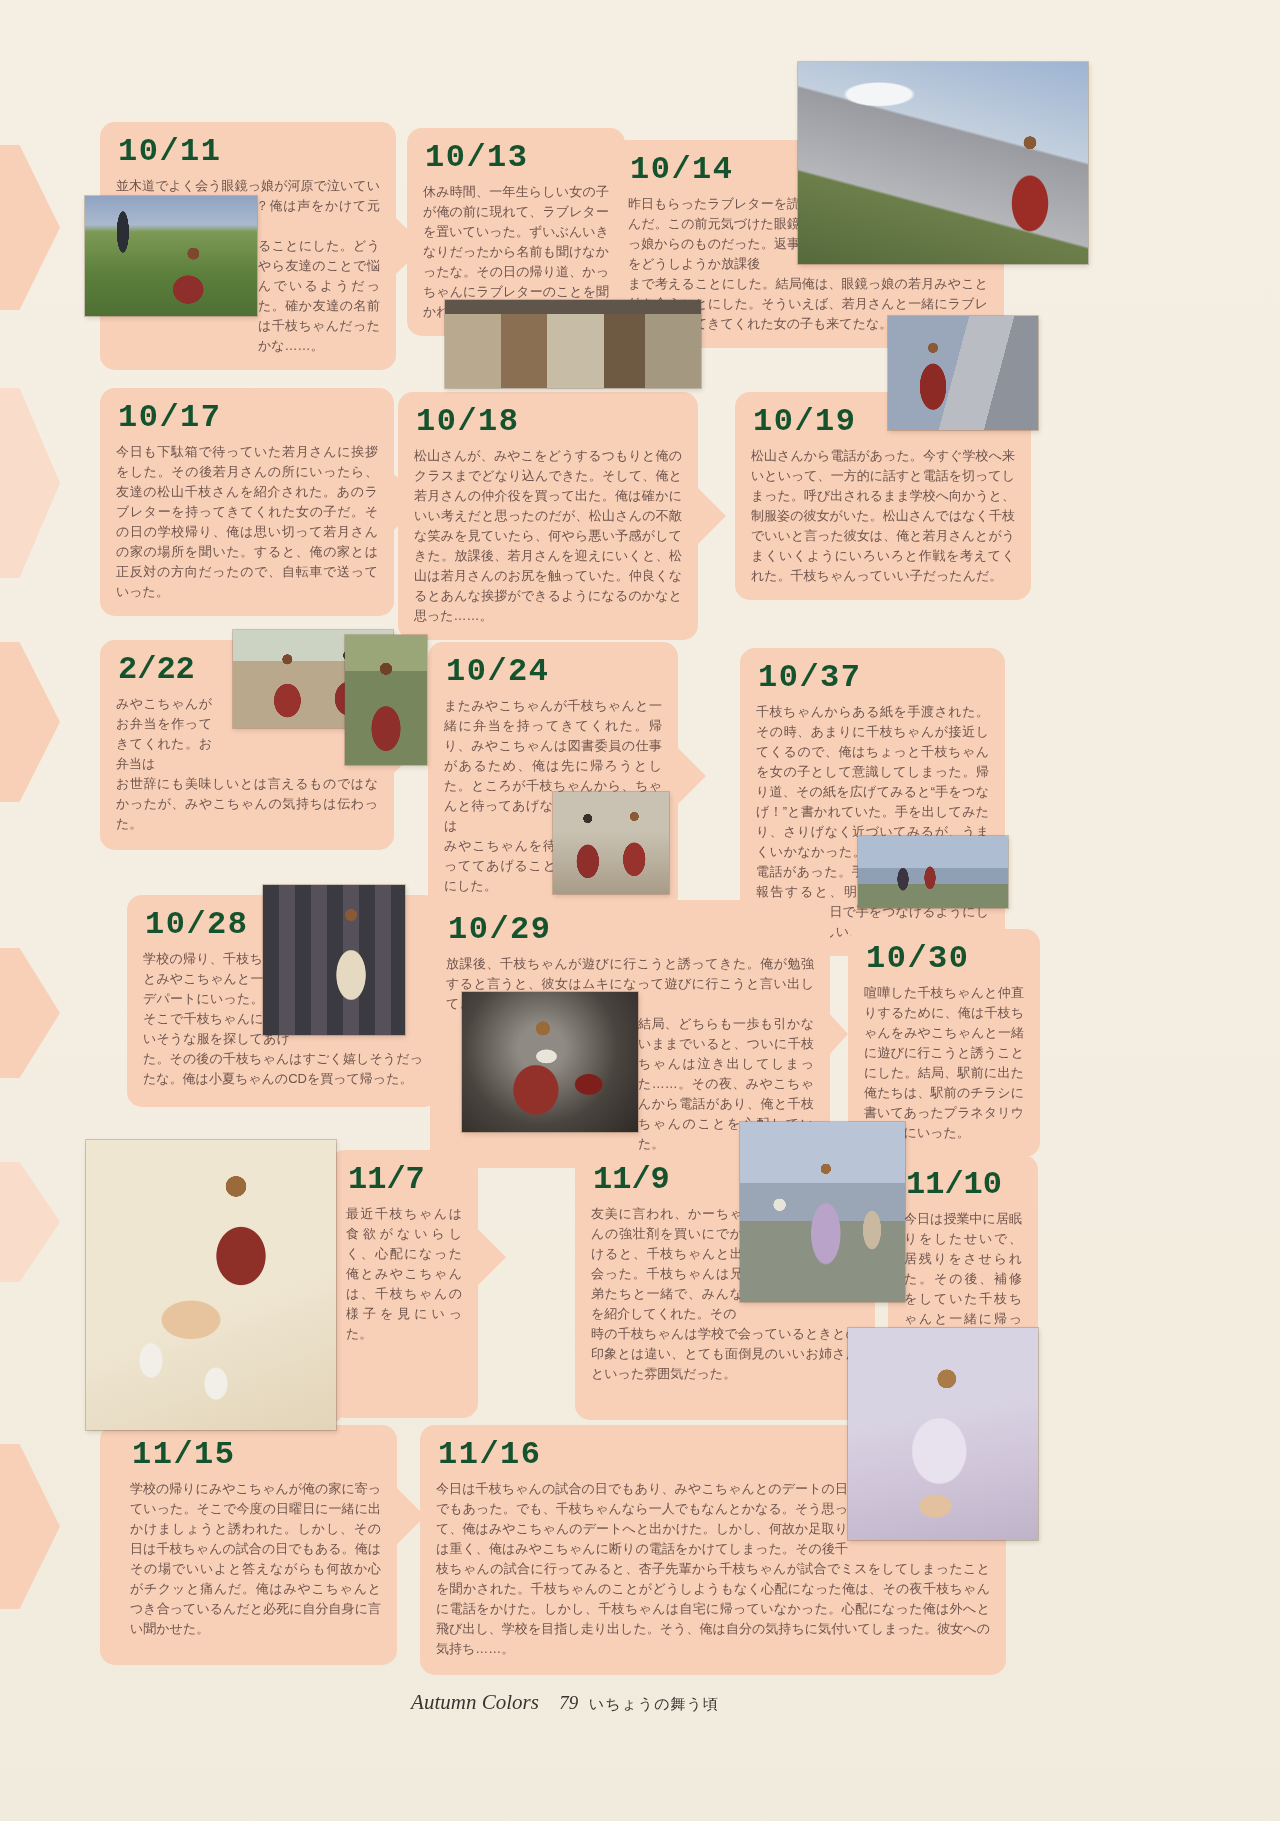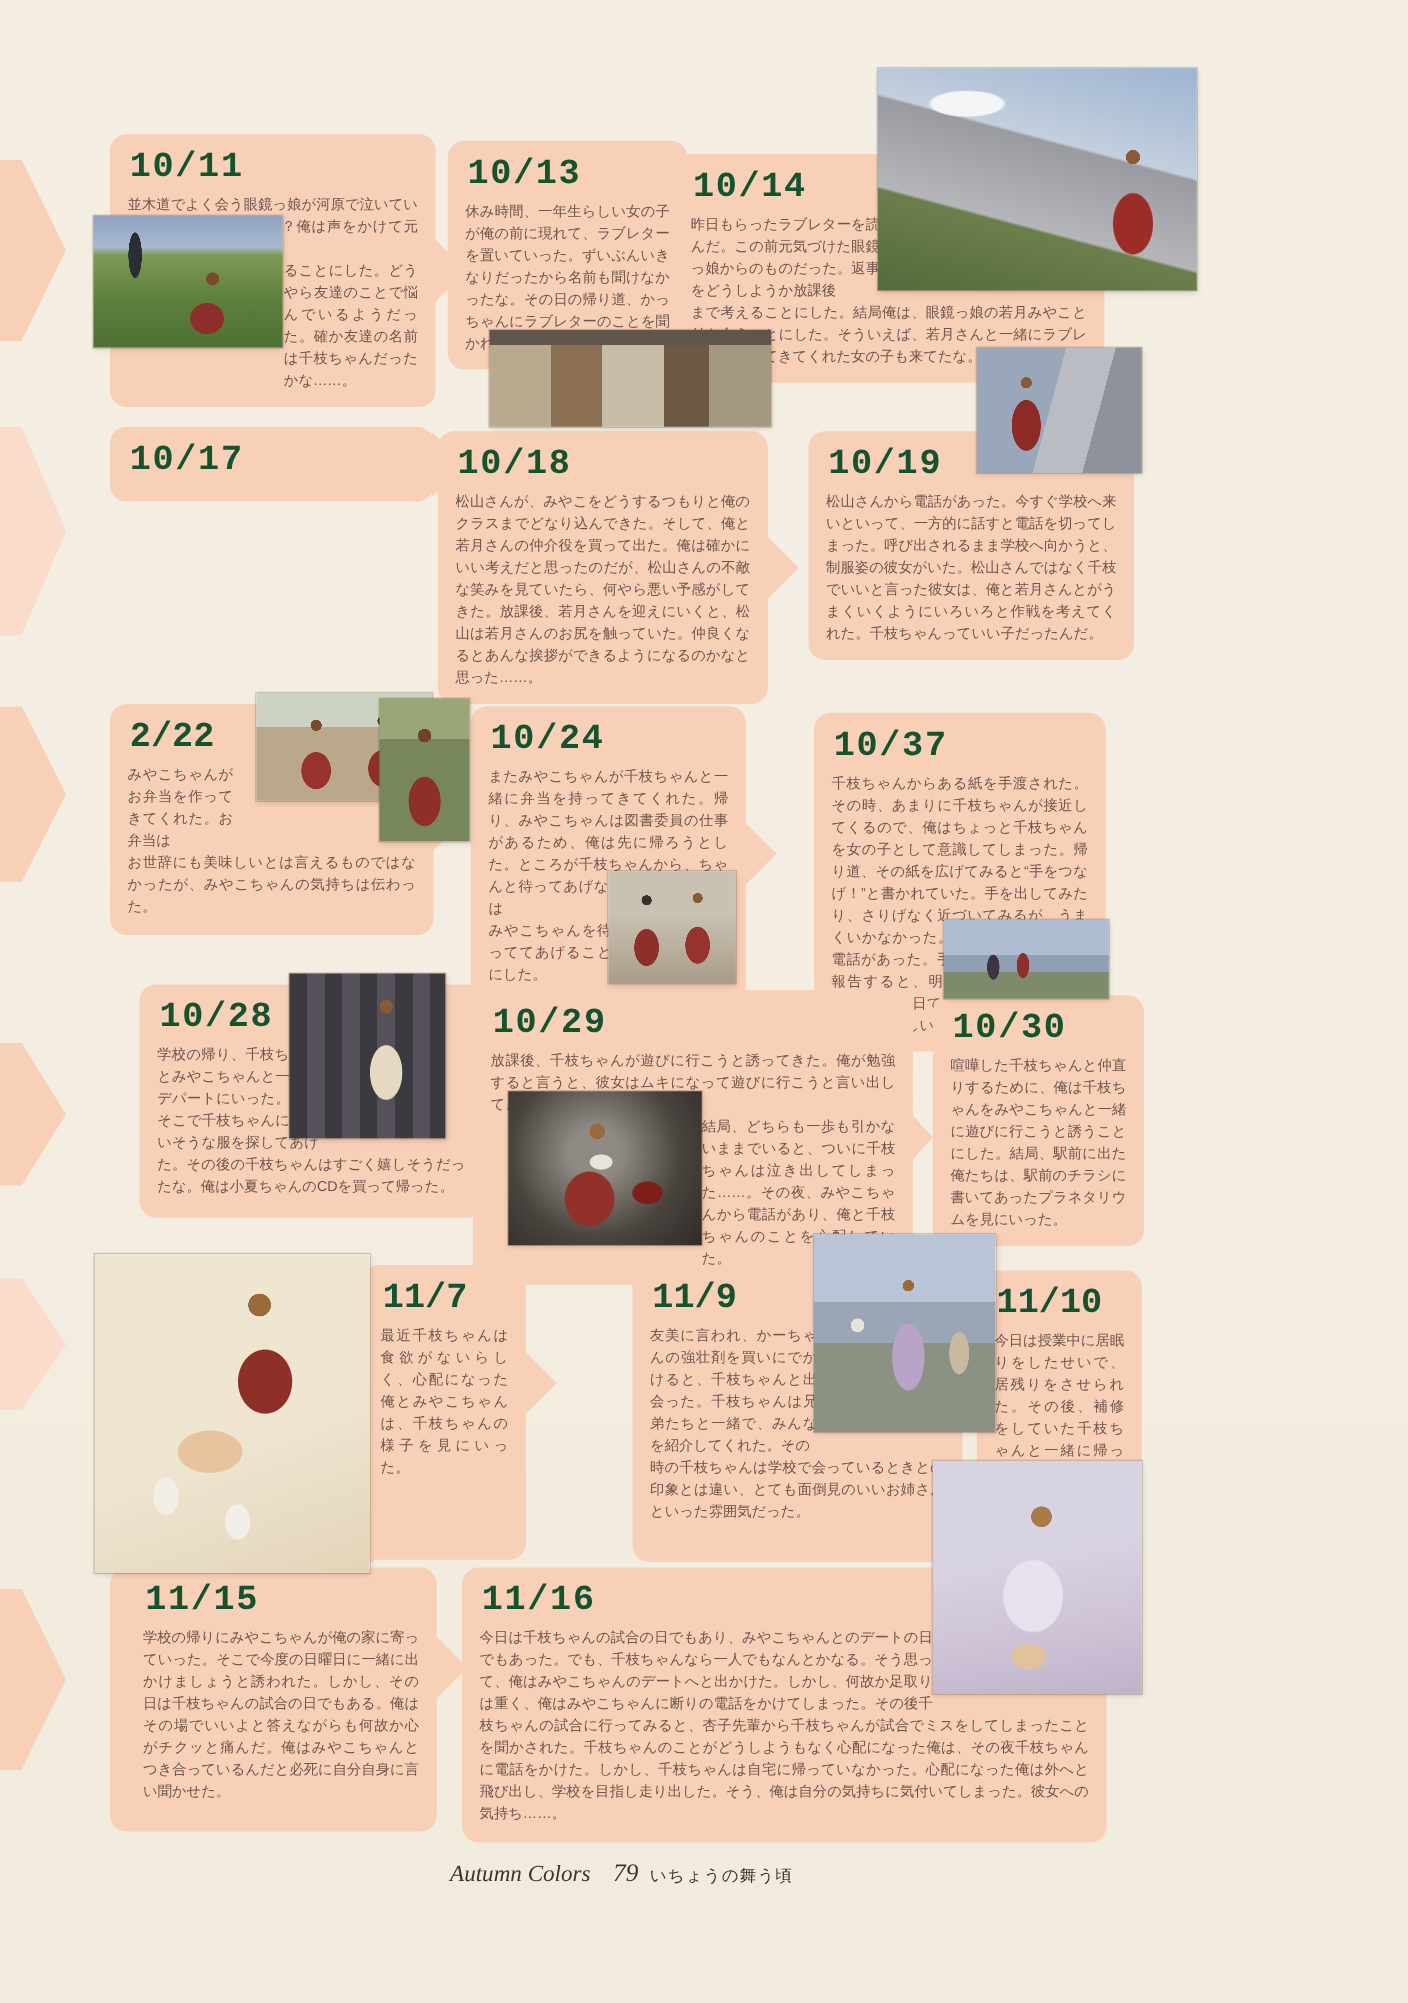--- a/index.html
+++ b/index.html
@@ -19,21 +19,21 @@
   .sp{flex:none;}
   .spf{flex:1;}
   .fr{float:right;}
   .shot{position:absolute;box-shadow:0 0 0 1px rgba(110,85,65,.28),1px 2px 5px rgba(60,40,30,.18);}
   .panel{position:absolute;background:#f8cfb7;border-radius:16px;}
   .ledge{position:absolute;left:-30px;width:90px;background:#f8cfb7;
          clip-path:polygon(0 0,55% 0,100% 50%,55% 100%,0 100%);}
   .ledge.pale{background:#f9dcc9;}
   .footer{position:absolute;top:1690px;left:0;width:1130px;text-align:center;color:#3a3430;}
   .footer .en{font-family:"Liberation Serif","DejaVu Serif",serif;font-style:italic;font-size:21px;text-align:center;}
-  .footer .num{font-family:"Liberation Serif","DejaVu Serif",serif;font-style:italic;font-size:23px;margin:0 6px 0 16px;}
+  .footer .num{font-family:"Liberation Serif","DejaVu Serif",serif;font-style:italic;font-size:19px;margin:0 6px 0 16px;}
   .footer .jp{font-size:15px;letter-spacing:1px;}
 </style>
 </head>
 <body>
 
 <div class="page">
 
   <div class="ledge" style="top:145px;height:165px;"></div>
   <div class="ledge pale" style="top:388px;height:190px;"></div>
   <div class="ledge" style="top:642px;height:160px;"></div>
@@ -65,20 +65,21 @@
         <p class="txt">昨日もらったラブレターを読んだ。この前元気づけた眼鏡っ娘からのものだった。返事をどうしようか放課後</p>
       </div>
       <div class="spf"></div>
     </div>
     <p class="txt">まで考えることにした。結局俺は、眼鏡っ娘の若月みやこと付き合うことにした。そういえば、若月さんと一緒にラブレターを持ってきてくれた女の子も来てたな。</p>
   </div>
 
   <div class="box" style="left:100px;top:388px;width:294px;">
     <div class="tip"></div>
     <h2 class="date">10/17</h2>
+    <p class="txt">今日も下駄箱で待っていた若月さんに挨拶をした。その後若月さんの所にいったら、友達の松山千枝さんを紹介された。あのラブレターを持ってきてくれた女の子だ。その日の学校帰り、俺は思い切って若月さんの家の場所を聞いた。すると、俺の家とは正反対の方向だったので、自転車で送っていった。</p>
   </div>
 
   <div class="box" style="left:398px;top:392px;width:300px;">
     <div class="tip"></div>
     <h2 class="date">10/18</h2>
     <p class="txt">松山さんが、みやこをどうするつもりと俺のクラスまでどなり込んできた。そして、俺と若月さんの仲介役を買って出た。俺は確かにいい考えだと思ったのだが、松山さんの不敵な笑みを見ていたら、何やら悪い予感がしてきた。放課後、若月さんを迎えにいくと、松山は若月さんのお尻を触っていた。仲良くなるとあんな挨拶ができるようになるのかなと思った……。</p>
   </div>
 
   <div class="box" style="left:735px;top:392px;width:296px;">
     <h2 class="date">10/19</h2>
@@ -123,21 +124,21 @@
   <div class="box" style="left:430px;top:900px;width:400px;min-height:215px;">
     <div class="tip small"></div>
     <h2 class="date">10/29</h2>
     <p class="txt">放課後、千枝ちゃんが遊びに行こうと誘ってきた。俺が勉強すると言うと、彼女はムキになって遊びに行こうと言い出してきた。</p>
     <div class="row">
       <div class="sp" style="width:192px;"></div>
       <p class="txt" style="flex:1;">結局、どちらも一歩も引かないままでいると、ついに千枝ちゃんは泣き出してしまった……。その夜、みやこちゃんから電話があり、俺と千枝ちゃんのことを心配していた。</p>
     </div>
   </div>
 
-  <div class="box" style="left:848px;top:905px;width:192px;">
+  <div class="box" style="left:848px;top:929px;width:192px;">
     <h2 class="date">10/30</h2>
     <p class="txt">喧嘩した千枝ちゃんと仲直りするために、俺は千枝ちゃんをみやこちゃんと一緒に遊びに行こうと誘うことにした。結局、駅前に出た俺たちは、駅前のチラシに書いてあったプラネタリウムを見にいった。</p>
   </div>
 
   <div class="panel" style="left:92px;top:1152px;width:252px;height:272px;"></div>
 
   <div class="box" style="left:330px;top:1150px;width:148px;min-height:268px;">
     <div class="tip" style="top:40%;"></div>
     <h2 class="date" style="letter-spacing:0;">11/7</h2>
     <p class="txt">最近千枝ちゃんは食欲がないらしく、心配になった俺とみやこちゃんは、千枝ちゃんの様子を見にいった。</p>

